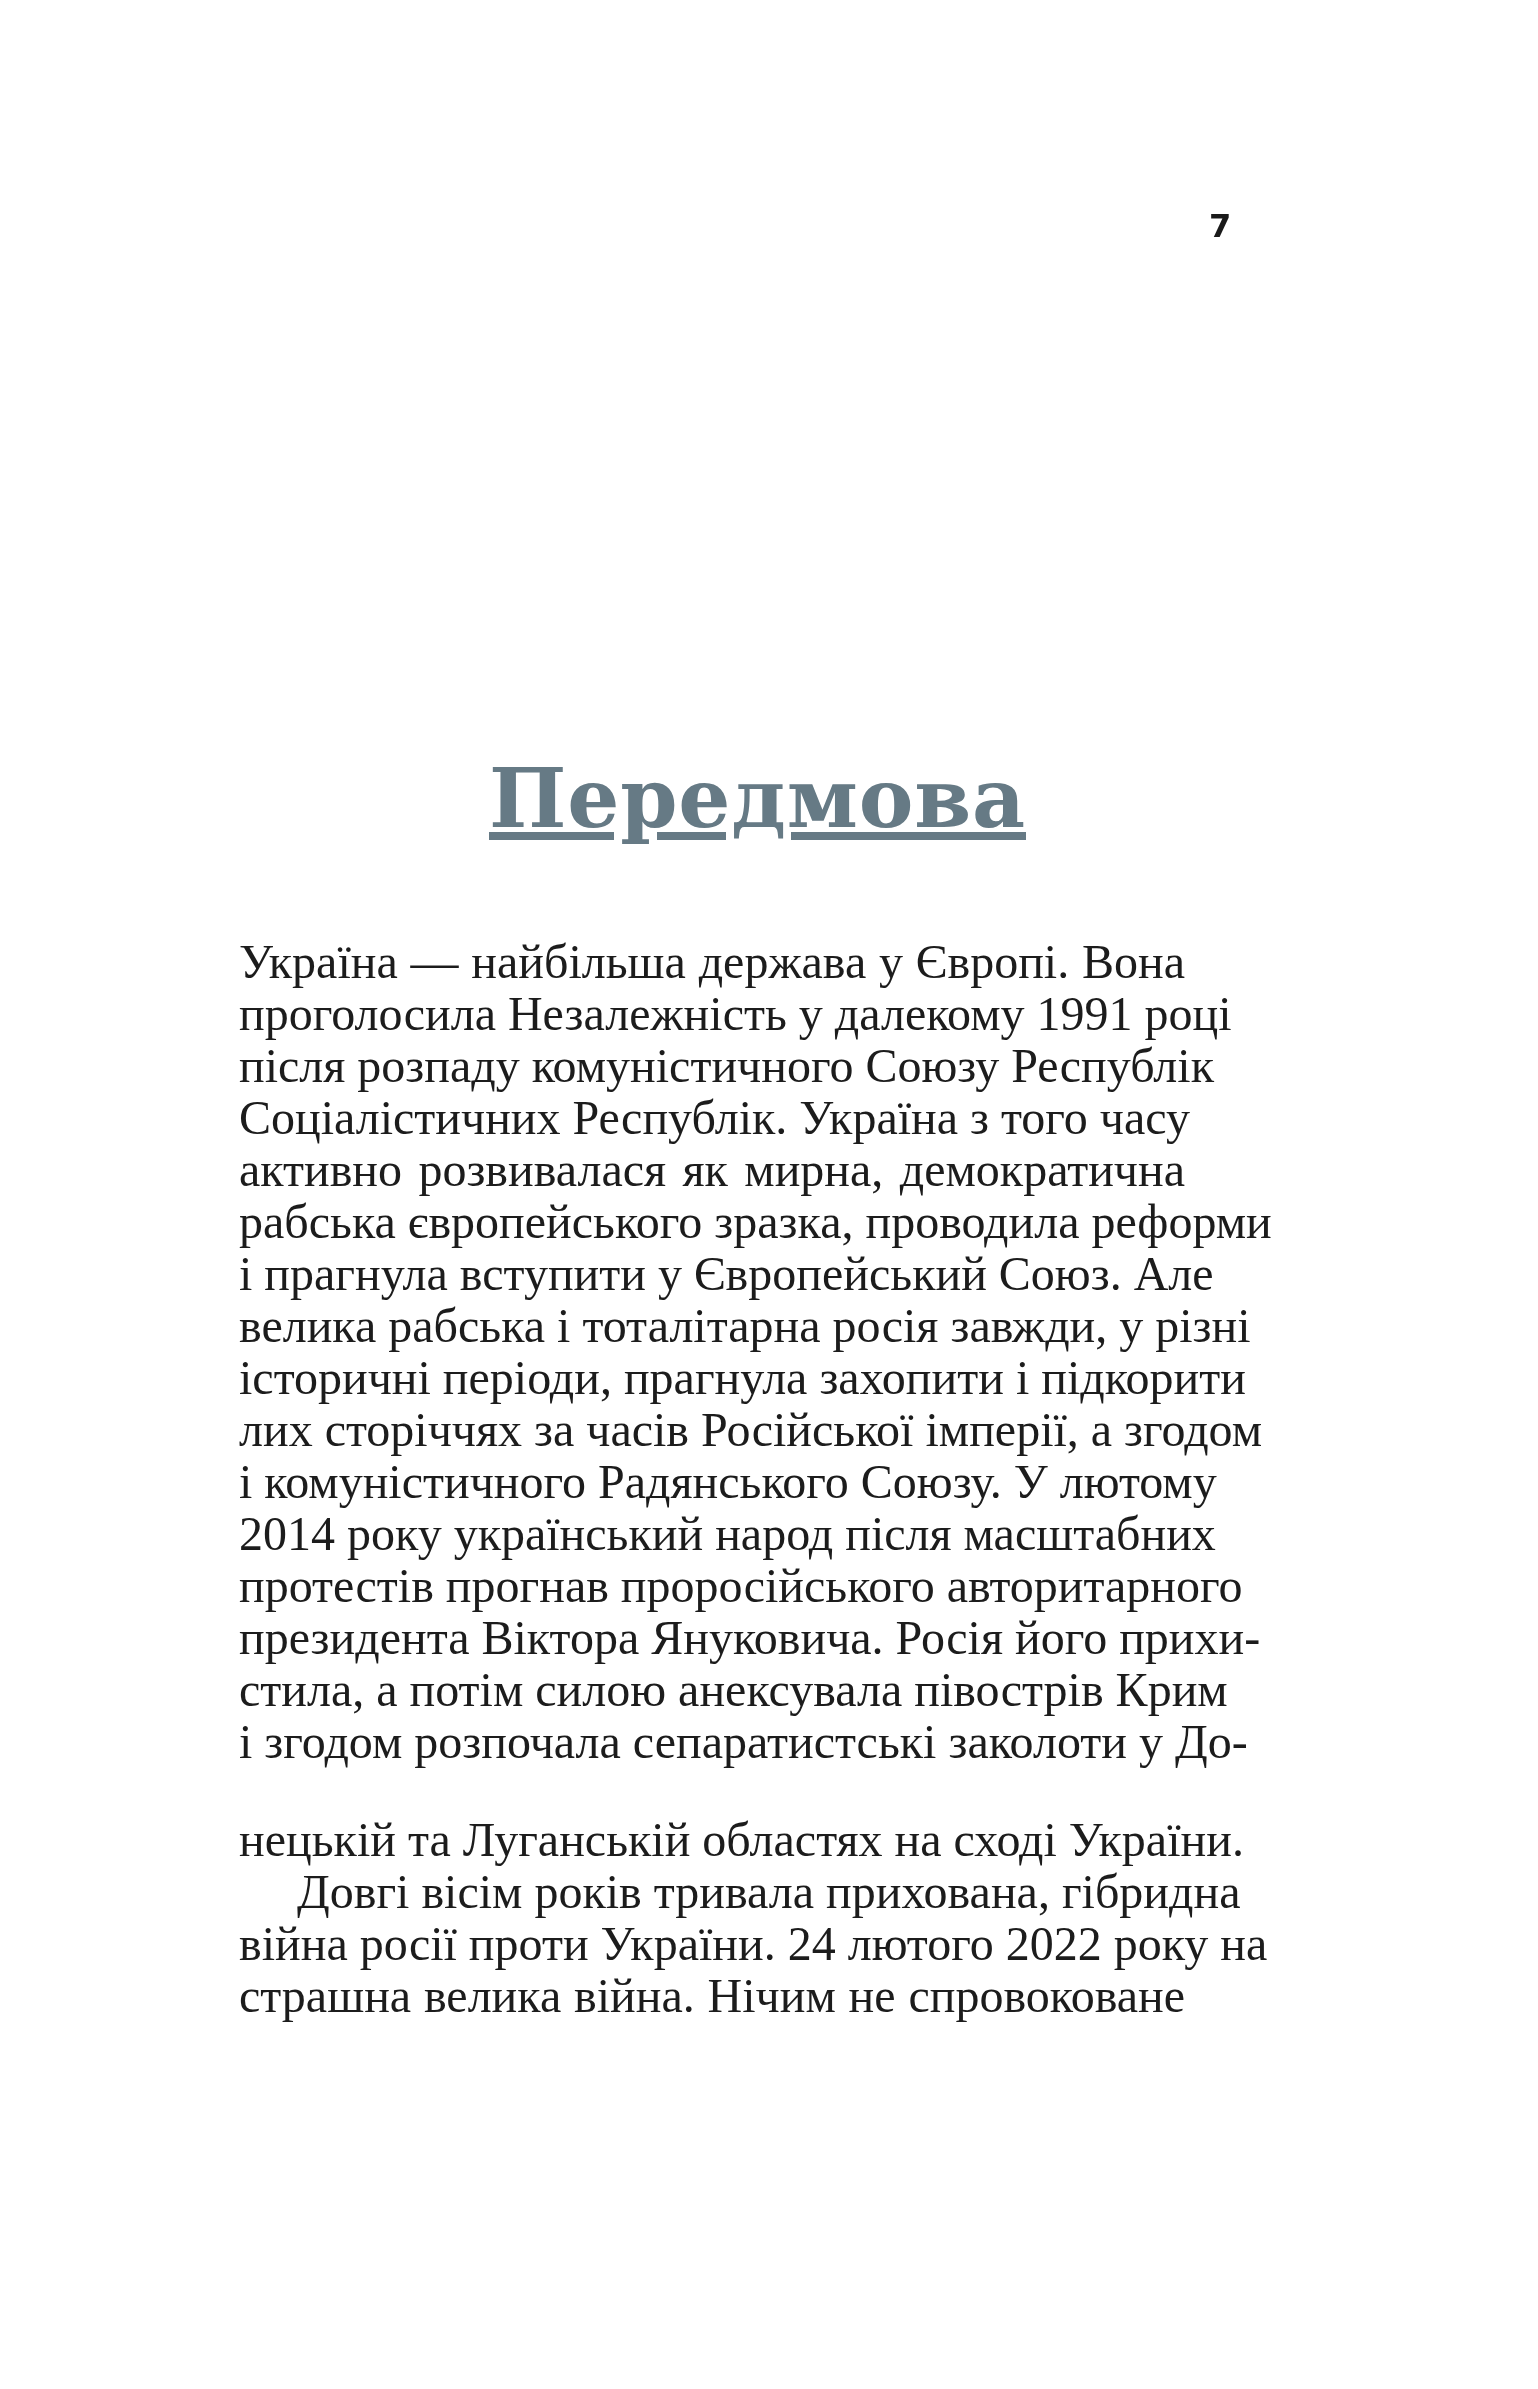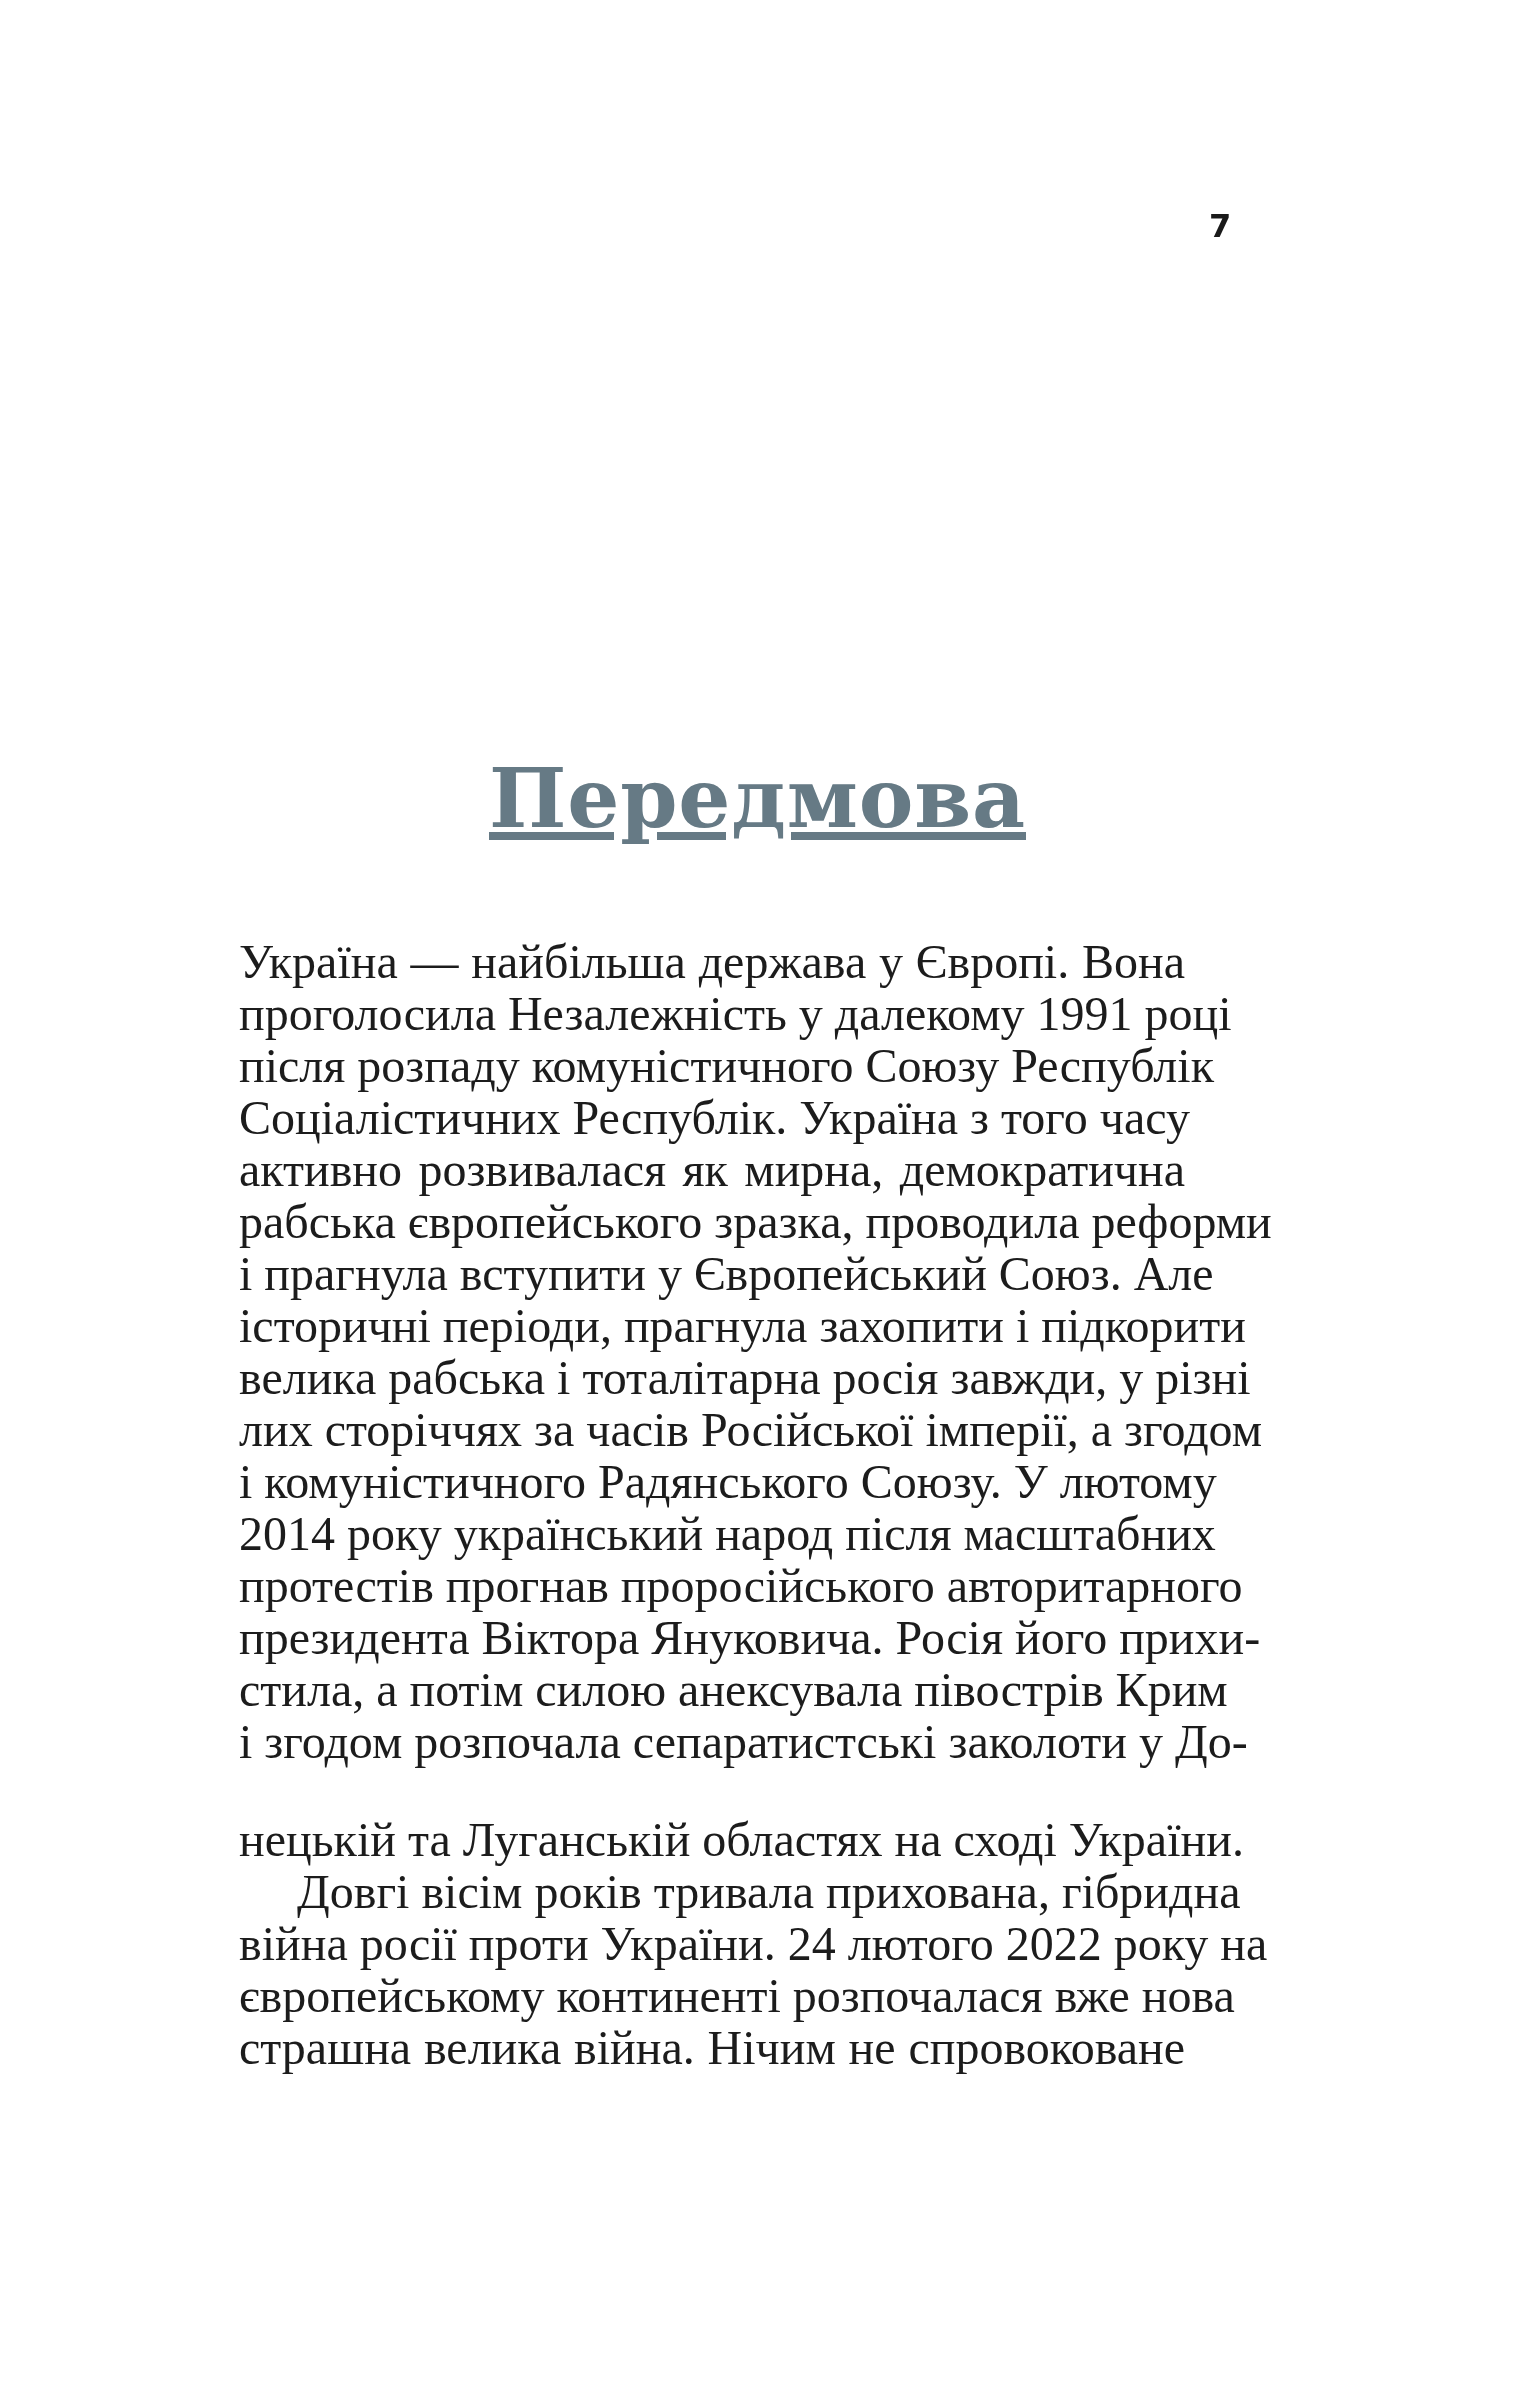--- a/index.html
+++ b/index.html
@@ -36,31 +36,30 @@
 
 <div class="body-text">
   <div>
     <span class="line">Україна — найбільша держава у Європі. Вона</span>
     <span class="line">проголосила Незалежність у далекому 1991 році</span>
     <span class="line">після розпаду комуністичного Союзу Республік</span>
     <span class="line">Соціалістичних Республік. Україна з того часу</span>
     <span class="line">активно розвивалася як мирна, демократична</span>
     <span class="line">рабська європейського зразка, проводила реформи</span>
     <span class="line">і прагнула вступити у Європейський Союз. Але</span>
+    <span class="line">велика рабська і тоталітарна росія завжди, у різні</span>
     <span class="line">історичні періоди, прагнула захопити і підкорити</span>
-    <span class="line">велика рабська і тоталітарна росія завжди, у різні</span>
     <span class="line">лих сторіччях за часів Російської імперії, а згодом</span>
     <span class="line">і комуністичного Радянського Союзу. У лютому</span>
     <span class="line">2014 року український народ після масштабних</span>
     <span class="line">протестів прогнав проросійського авторитарного</span>
     <span class="line">президента Віктора Януковича. Росія його прихи-</span>
     <span class="line">стила, а потім силою анексувала півострів Крим</span>
     <span class="line">і згодом розпочала сепаратистські заколоти у До-</span>
     <span class="line last">нецькій та Луганській областях на сході України.</span>
   </div>
   <div>
     <span class="line indent">Довгі вісім років тривала прихована, гібридна</span>
     <span class="line">війна росії проти України. 24 лютого 2022 року на</span>
-    <span class="line">європейському континенті розпочалася вже нова</span>
     <span class="line">страшна велика війна. Нічим не спровоковане</span>
   </div>
 </div>
 
 
 </body></html>

